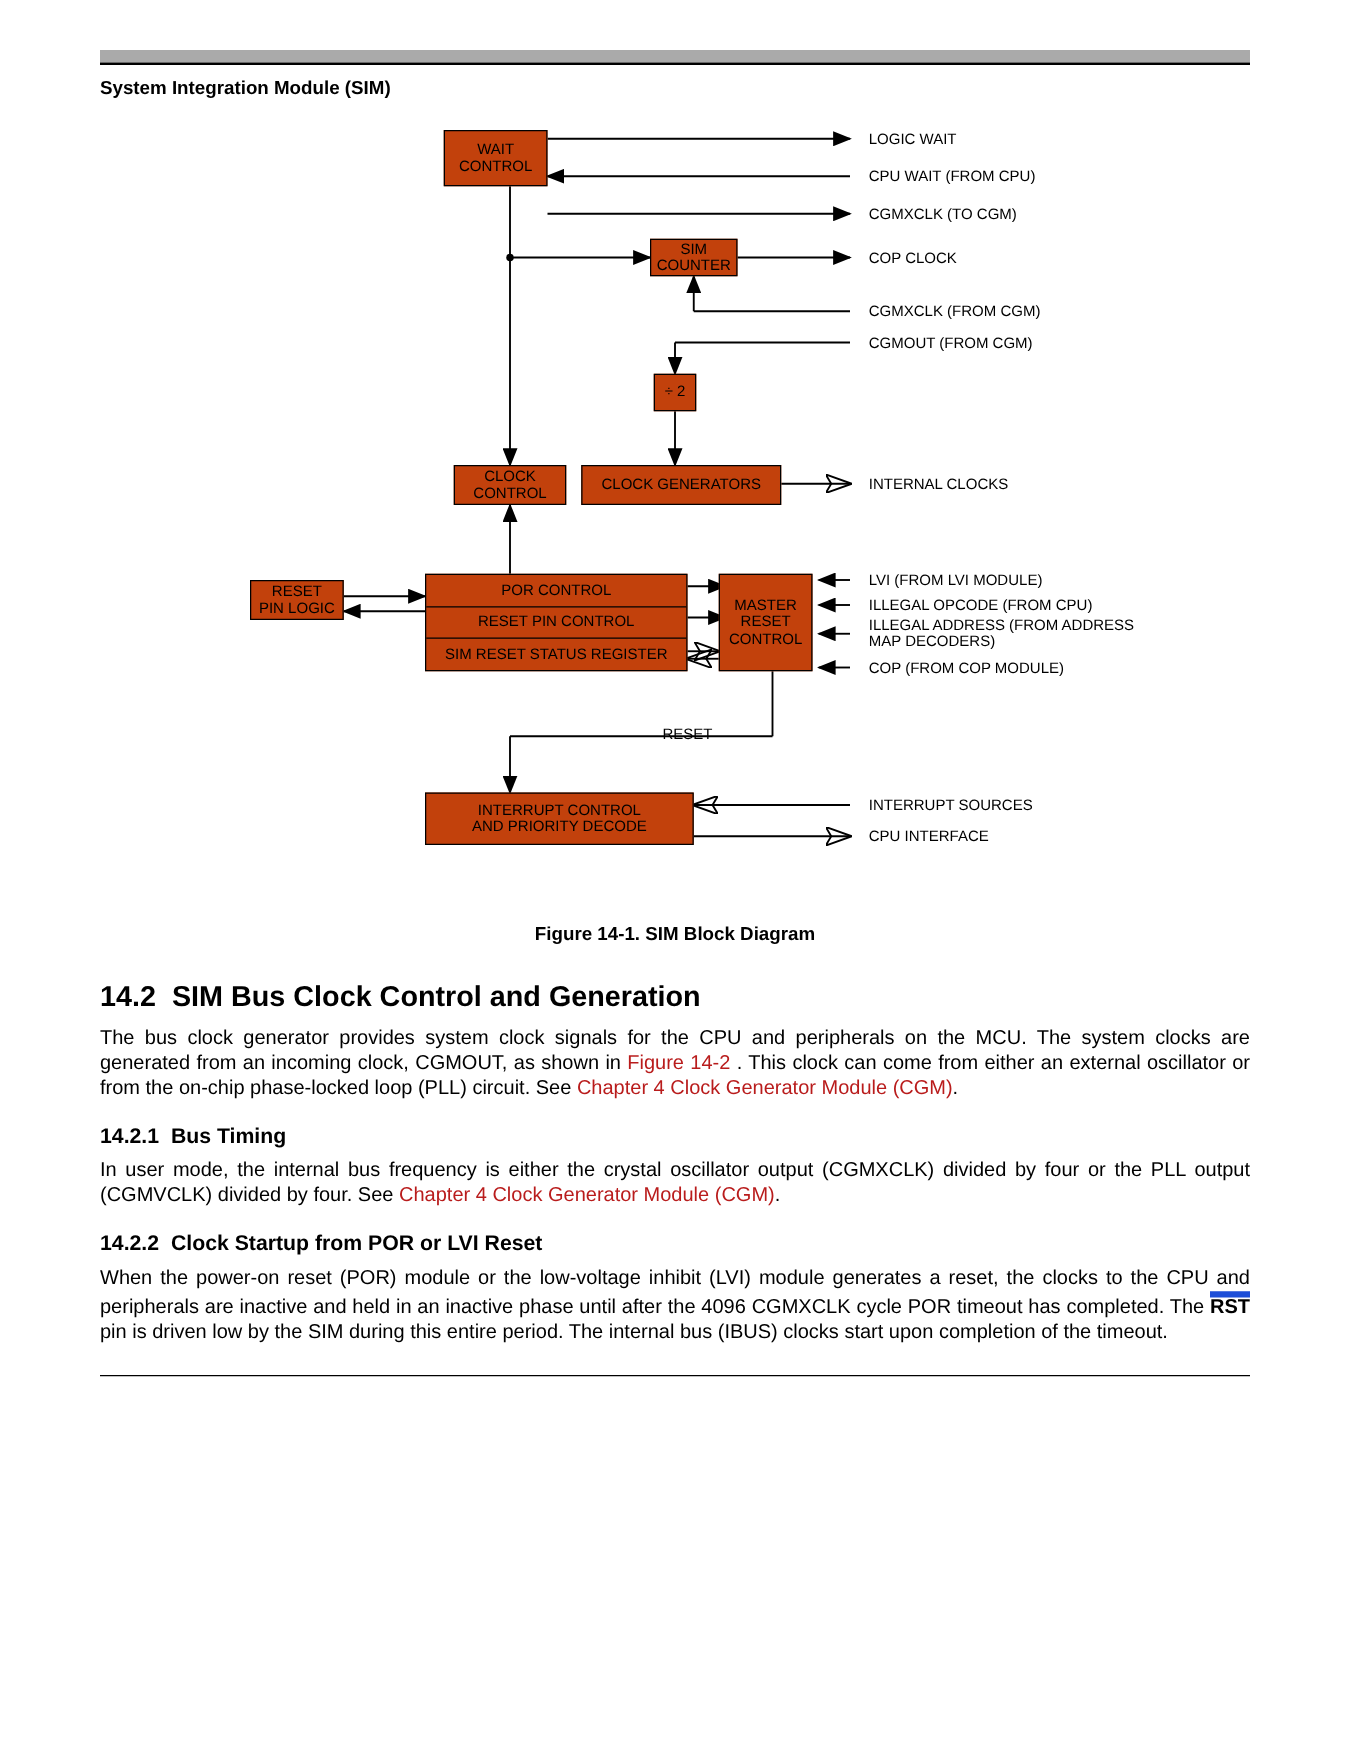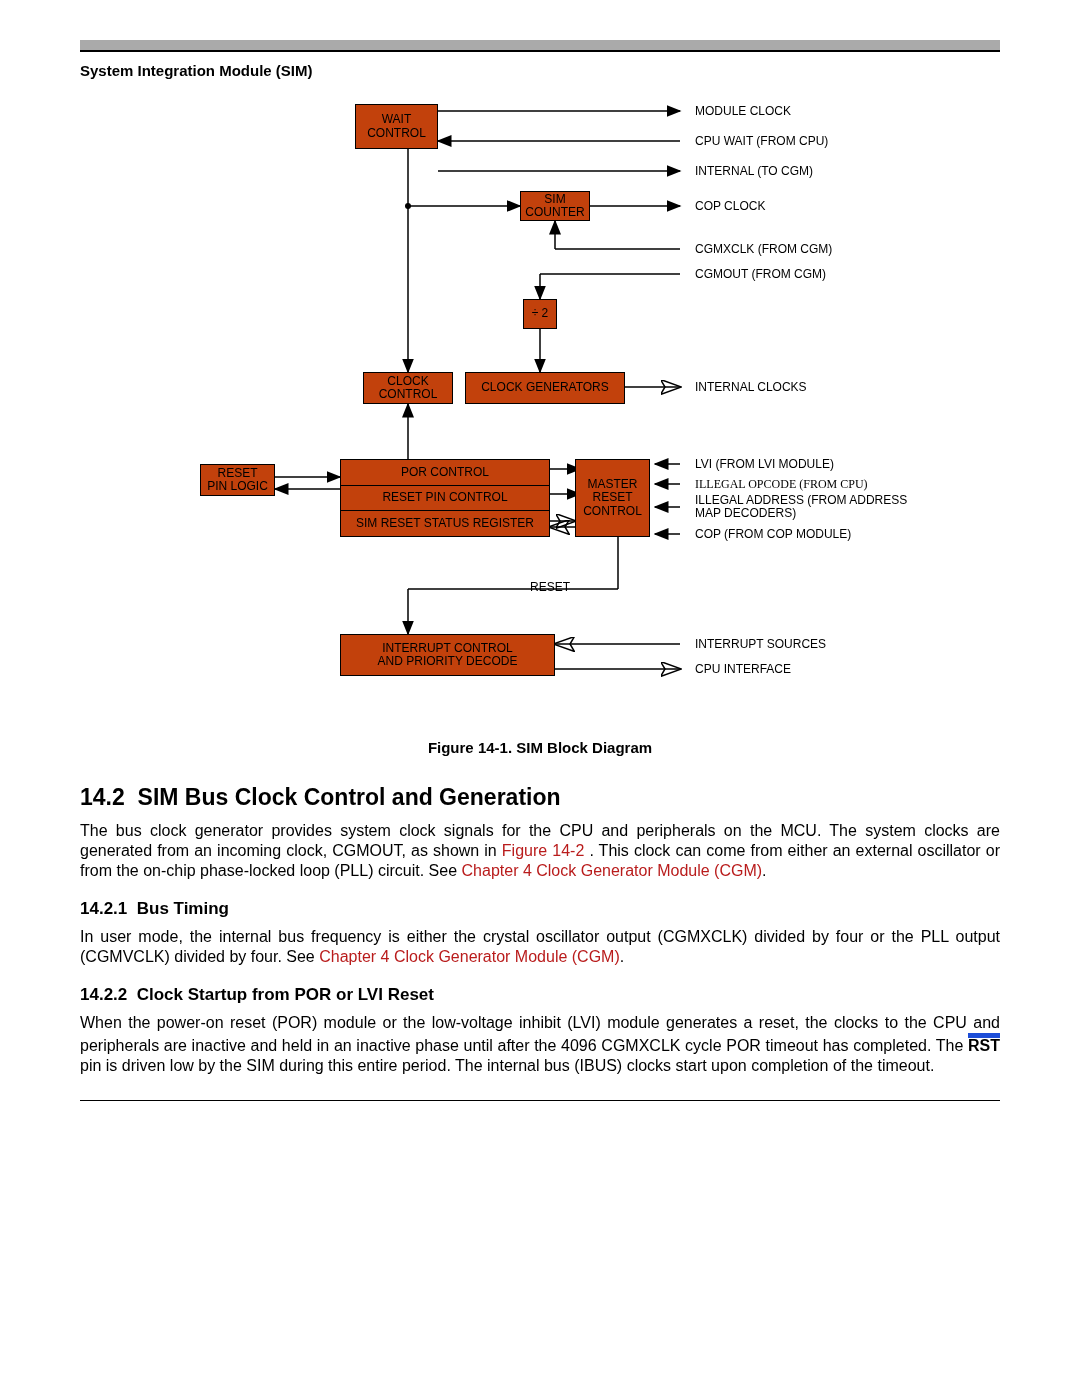--- a/index.html
+++ b/index.html
@@ -175,29 +175,29 @@
     <div class="box" style="left:340px; top:283px; width:160px; height:32px;">CLOCK GENERATORS</div>
     <div class="box" style="left:75px; top:375px; width:75px; height:32px;">RESET<br>PIN LOGIC</div>
     <div class="box" style="left:215px; top:370px; width:210px; height:78px; padding:0;">
       <div style="flex:1; border-bottom:1.5px solid #000; width:100%; display:flex; align-items:center; justify-content:center;">POR CONTROL</div>
       <div style="flex:1; border-bottom:1.5px solid #000; width:100%; display:flex; align-items:center; justify-content:center;">RESET PIN CONTROL</div>
       <div style="flex:1; width:100%; display:flex; align-items:center; justify-content:center;">SIM RESET STATUS REGISTER</div>
     </div>
     <div class="box" style="left:450px; top:370px; width:75px; height:78px;">MASTER<br>RESET<br>CONTROL</div>
     <div class="box" style="left:215px; top:545px; width:215px; height:42px;">INTERRUPT CONTROL<br>AND PRIORITY DECODE</div>
 
-    <span class="lbl" style="left:570px; top:16px;">MODULE CLOCK</span>
+    <span class="lbl" style="left:570px; top:16px;">LOGIC WAIT</span>
     <span class="lbl" style="left:570px; top:46px;">CPU WAIT (FROM CPU)</span>
-    <span class="lbl" style="left:570px; top:76px;">INTERNAL (TO CGM)</span>
+    <span class="lbl" style="left:570px; top:76px;">CGMXCLK (TO CGM)</span>
     <span class="lbl" style="left:570px; top:111px;">COP CLOCK</span>
     <span class="lbl" style="left:570px; top:154px;">CGMXCLK (FROM CGM)</span>
     <span class="lbl" style="left:570px; top:179px;">CGMOUT (FROM CGM)</span>
     <span class="lbl" style="left:570px; top:292px;">INTERNAL CLOCKS</span>
     <span class="lbl" style="left:570px; top:369px;">LVI (FROM LVI MODULE)</span>
-    <span class="lbl" style="left:570px; top:389px;font-family:Liberation Serif, serif;">ILLEGAL OPCODE (FROM CPU)</span>
+    <span class="lbl" style="left:570px; top:389px;">ILLEGAL OPCODE (FROM CPU)</span>
     <span class="lbl" style="left:570px; top:405px; white-space:normal; width:240px;">ILLEGAL ADDRESS (FROM ADDRESS<br>MAP DECODERS)</span>
     <span class="lbl" style="left:570px; top:439px;">COP (FROM COP MODULE)</span>
     <span class="lbl" style="left:405px; top:492px;">RESET</span>
     <span class="lbl" style="left:570px; top:549px;">INTERRUPT SOURCES</span>
     <span class="lbl" style="left:570px; top:574px;">CPU INTERFACE</span>
   </div>
 
   <div class="figcap">Figure 14-1. SIM Block Diagram</div>
 
   <h2 class="sec">

